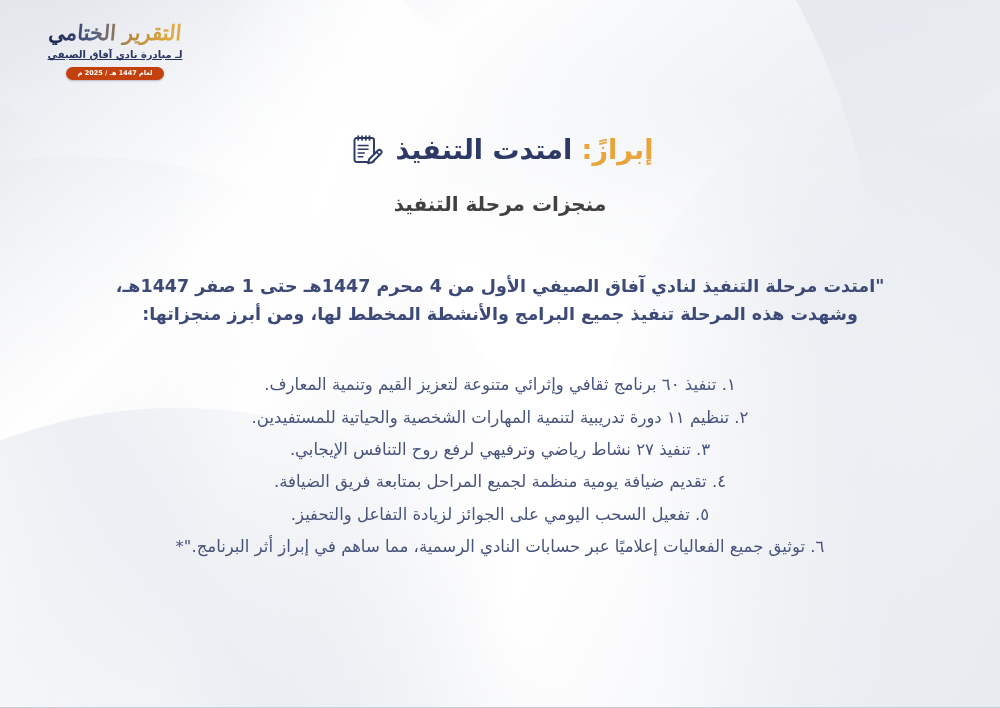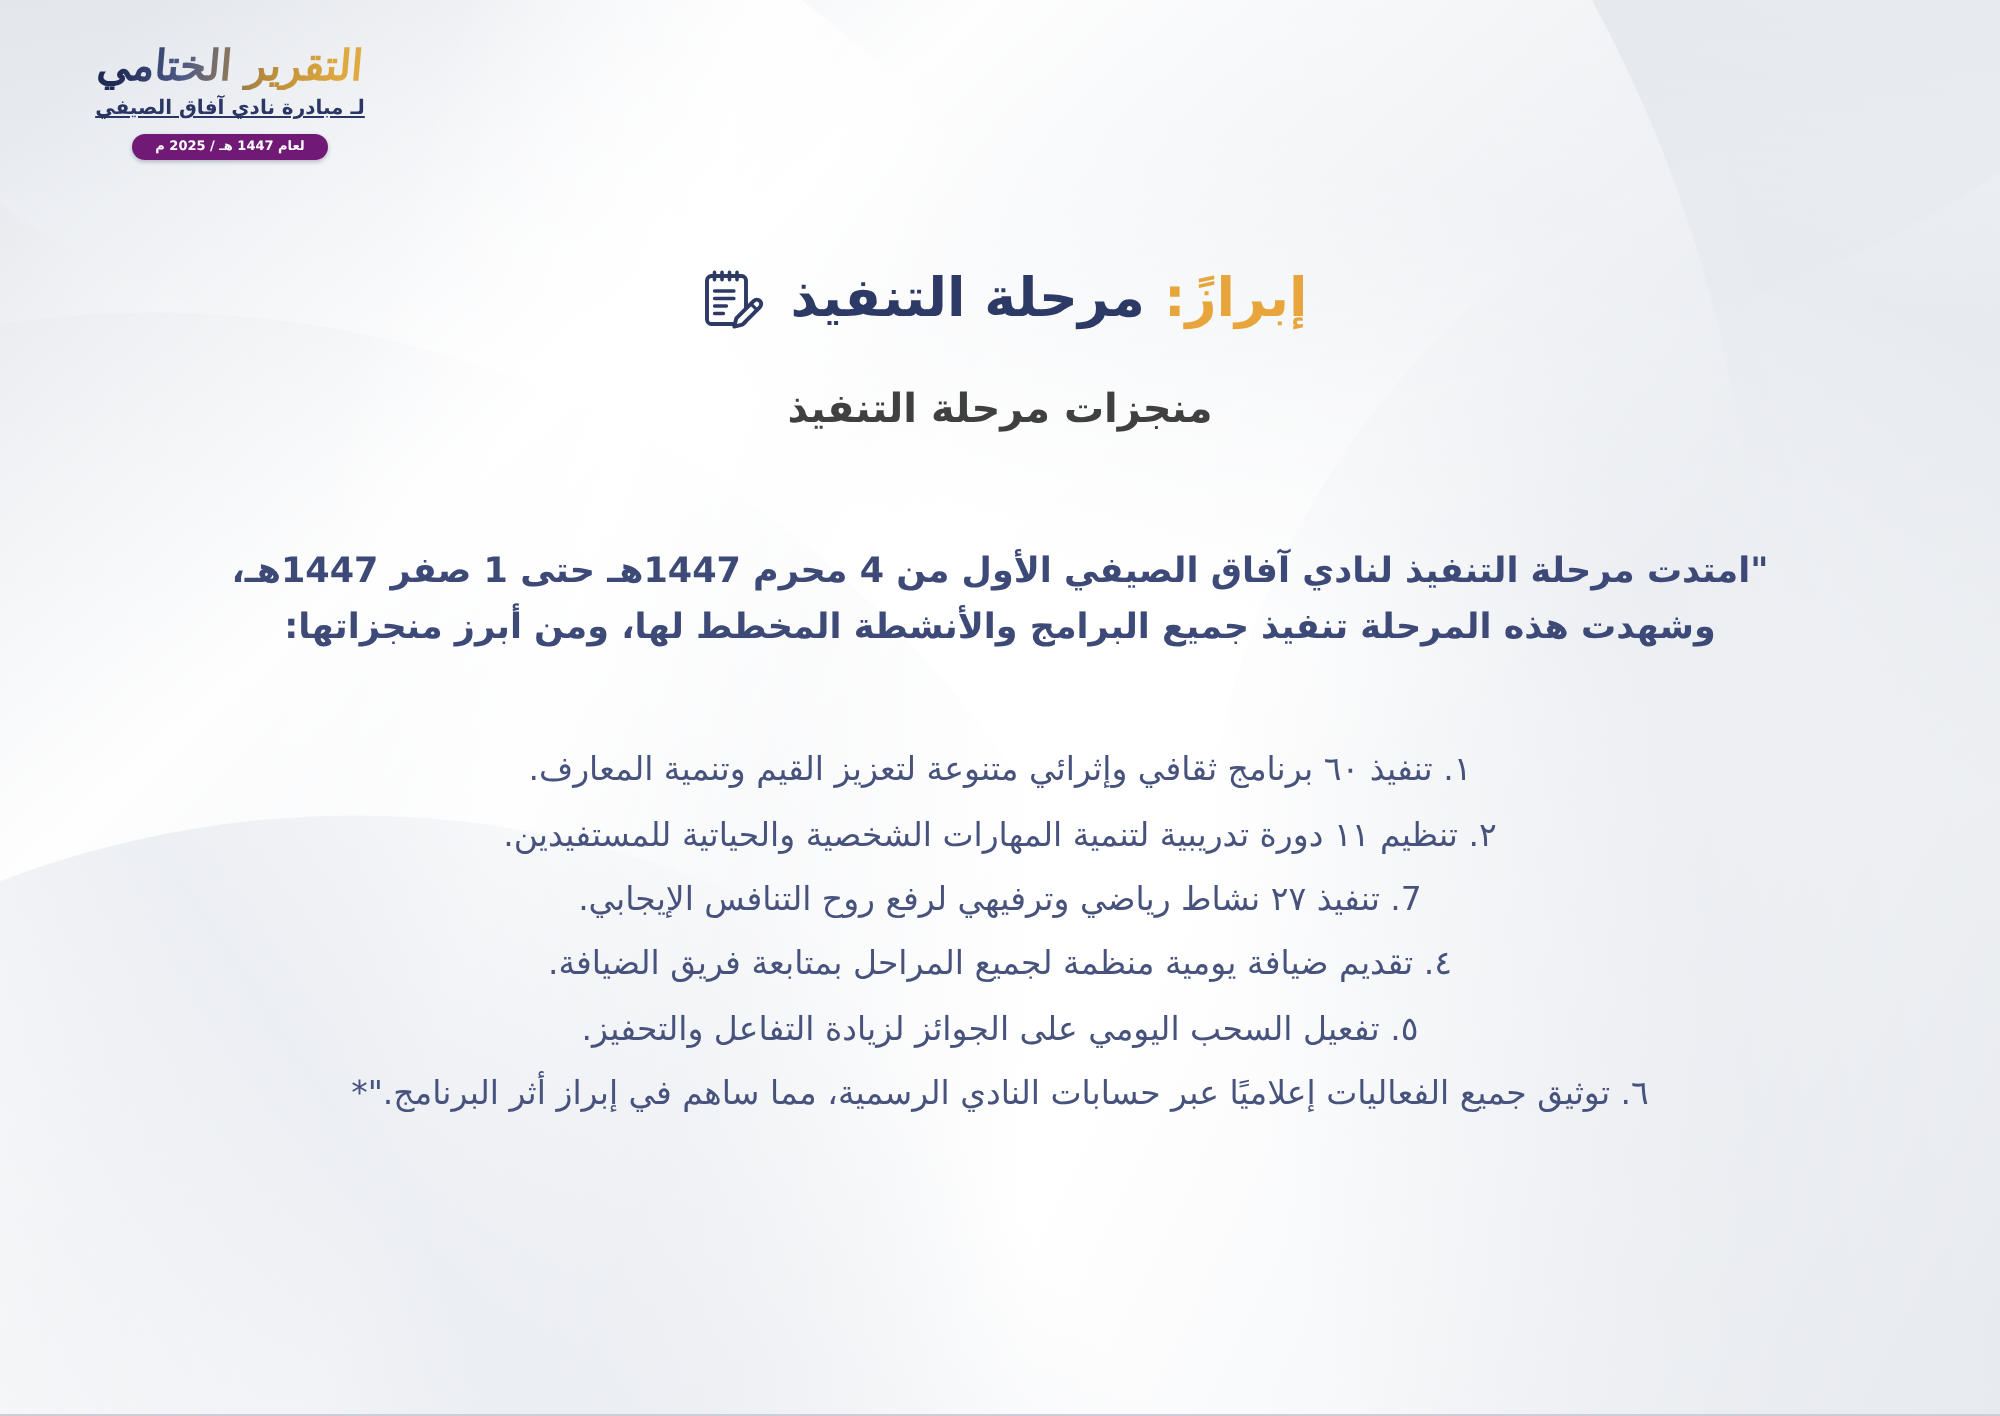--- a/index.html
+++ b/index.html
@@ -145,21 +145,21 @@
     margin-top: 4px;
     letter-spacing: .2px;
     white-space: nowrap;
     text-decoration: underline;
   }
   .logo-badge {
     display: inline-block;
     margin-top: 5px;
     padding: 2.5px 12px 3px;
     border-radius: 10px;
-    background: #701a75;
+    background: #c2410c;
     color: #ffffff;
     font-size: 6.5px;
     font-weight: 700;
     letter-spacing: .2px;
     white-space: nowrap;
     box-shadow: 0 1px 2px rgba(30,40,80,.28);
   }
 
   
   .content {
@@ -248,31 +248,31 @@
       <svg class="note-icon" viewBox="0 0 48 48" fill="none">
         <path d="M13 8h20a3 3 0 0 1 3 3v19" stroke="#2e3a66" stroke-width="2.6" stroke-linecap="round"></path>
         <path d="M36 34v3a3 3 0 0 1-3 3H13a3 3 0 0 1-3-3V11a3 3 0 0 1 3-3" stroke="#2e3a66" stroke-width="2.6" stroke-linecap="round"></path>
         <path d="M15 5.5v5M20 5.5v5M25 5.5v5M30 5.5v5" stroke="#2e3a66" stroke-width="2.4" stroke-linecap="round"></path>
         <path d="M15 18h13M15 23h13M15 28h8M15 33h6" stroke="#2e3a66" stroke-width="2.2" stroke-linecap="round"></path>
         <path d="M41.2 24.6a2.9 2.9 0 0 1 4.1 4.1L33.6 40.4l-5.4 1.3 1.3-5.4L41.2 24.6z" stroke="#2e3a66" stroke-width="2.6" stroke-linejoin="round" fill="#ffffff"></path>
         <path d="M39.3 26.6l4.1 4.1" stroke="#2e3a66" stroke-width="2.2" stroke-linecap="round"></path>
       </svg>
       <div class="title-text">
         <span class="title-ordinal">إبرازً:</span>
-        <span class="title-main">مرحلة التنفيذ</span>
+        <span class="title-main">امتدت التنفيذ</span>
       </div>
     </div>
 
     <h2 class="subtitle">منجزات مرحلة التنفيذ</h2>
 
     <p class="intro">"امتدت مرحلة التنفيذ لنادي آفاق الصيفي الأول من 4 محرم 1447هـ حتى 1 صفر 1447هـ، وشهدت هذه المرحلة تنفيذ جميع البرامج والأنشطة المخطط لها، ومن أبرز منجزاتها:</p>
 
     <ul class="achievements">
       <li>١. تنفيذ ٦٠  برنامج ثقافي وإثرائي متنوعة لتعزيز القيم وتنمية المعارف.</li>
       <li>٢. تنظيم ١١ دورة  تدريبية لتنمية المهارات الشخصية والحياتية للمستفيدين.</li>
-      <li>7. تنفيذ ٢٧  نشاط رياضي وترفيهي لرفع روح التنافس الإيجابي.</li>
+      <li>٣. تنفيذ ٢٧  نشاط رياضي وترفيهي لرفع روح التنافس الإيجابي.</li>
       <li>٤. تقديم ضيافة يومية منظمة لجميع المراحل بمتابعة فريق الضيافة.</li>
       <li>٥. تفعيل السحب اليومي على الجوائز لزيادة التفاعل والتحفيز.</li>
       <li>٦. توثيق جميع الفعاليات إعلاميًا عبر حسابات النادي الرسمية، مما ساهم في إبراز أثر البرنامج."*</li>
     </ul>
 
   </div>
 </div>
 
 </body></html>

